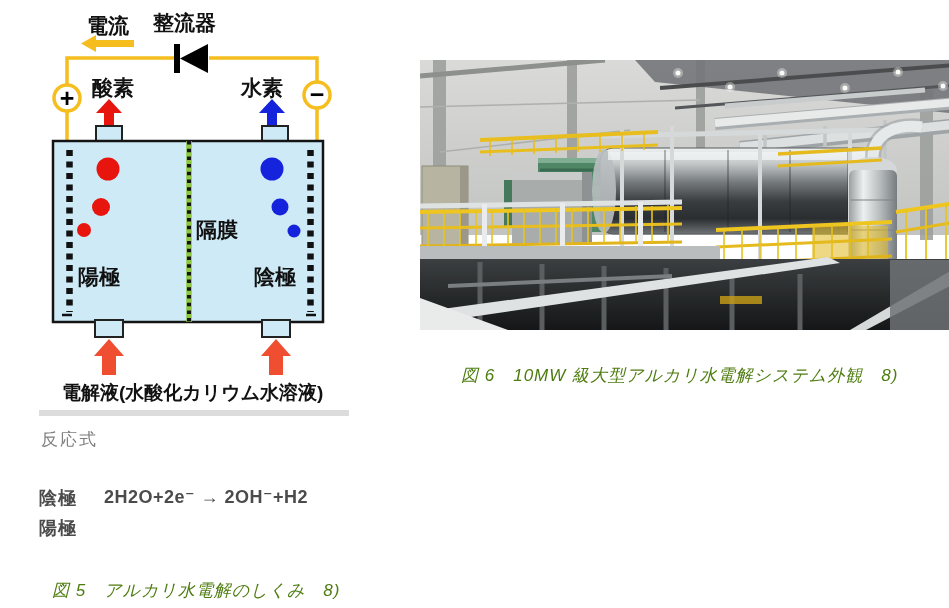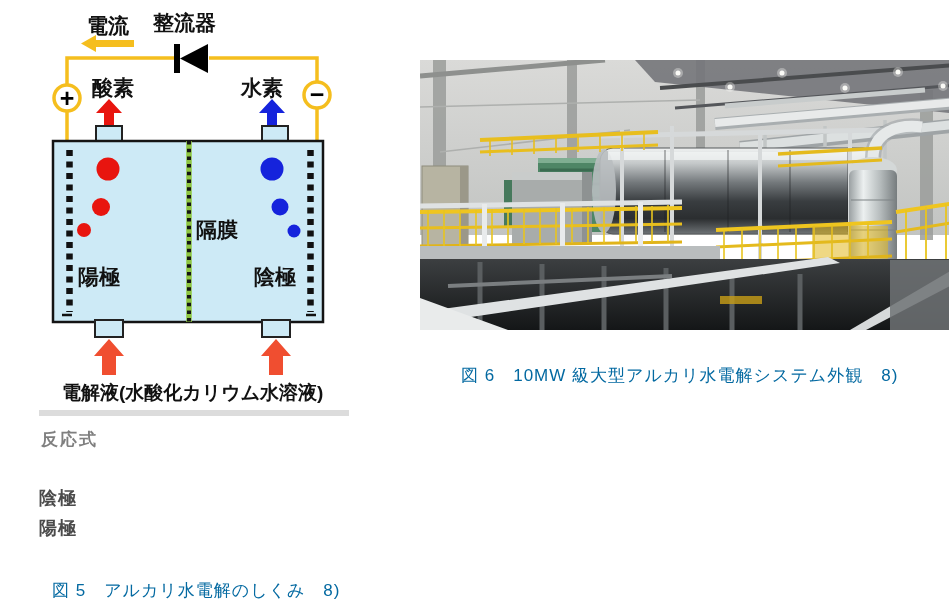--- a/index.html
+++ b/index.html
@@ -8,25 +8,25 @@
   .abs { position:absolute; }
   #stage { position:relative; width:949px; height:608px; background:#fff;margin-left:24px; }
 
   
   svg text { font-family:"Liberation Sans","DejaVu Sans",sans-serif; }
   .dlabel { font-weight:bold; fill:#111; font-size:21px; }
   .dlabel-sm { font-weight:bold; fill:#111; font-size:19px; }
   .terminal-sign { font-weight:bold; fill:#000; font-size:25px; }
 
   .divider { left:15px; top:410px; width:310px; height:6px; background:#dcdcdc; }
-  .reaction-heading { left:17px; top:428px; font-size:17px; font-weight:700; color:#7f7f7f; letter-spacing:2px; }
+  .reaction-heading { left:17px; top:428px; font-size:17px; font-weight:400; color:#7f7f7f; letter-spacing:2px; }
   .eq-row { left:15px; width:330px; height:24px; color:#4b4b4b; font-weight:700; font-size:18px; }
   .eq-row .electrode { position:absolute; left:0; top:0; letter-spacing:1px; }
   .eq-row .formula { position:absolute; left:65px; top:0; letter-spacing:0.5px; white-space:pre; }
-  .caption { font-size:17px; color:#0369a1; letter-spacing:1px; white-space:pre; }
+  .caption { font-size:17px; color:#4d7c0f; letter-spacing:1px; white-space:pre;font-style:italic; }
   #caption5 { left:28px; top:579px;text-align:center; }
   #caption6 { left:437px; top:364px; }
   #photo-wrap { left:396px; top:60px; width:549px; height:270px; }
 </style>
 </head>
 <body>
 
 <div id="stage">
 
   <svg class="abs" style="left:0;top:0;" width="345" height="405" viewBox="0 0 345 405">
@@ -82,20 +82,21 @@
     <polygon points="78,375 78,356 70,356 85,339 100,356 92,356 92,375" fill="#F04E30"></polygon>
     <polygon points="245,375 245,356 237,356 252,339 267,356 259,356 259,375" fill="#F04E30"></polygon>
     <text x="38" y="399" class="dlabel-sm">電解液(水酸化カリウム水溶液)</text>
   </svg>
 
   <div class="abs divider"></div>
   <div class="abs reaction-heading">反応式</div>
 
   <div class="abs eq-row" style="top:486px;">
     <span class="electrode">陰極</span>
+    <span class="formula">2H2O+2e⁻ → 2OH⁻+H2</span>
   </div>
   <div class="abs eq-row" style="top:516px;">
     <span class="electrode">陽極</span>
   </div>
 
   <div id="caption5" class="abs caption">図 5　アルカリ水電解のしくみ　8)</div>
 
   <div id="photo-wrap" class="abs">
     <svg width="549" height="270" viewBox="0 0 549 270">
       <defs>

